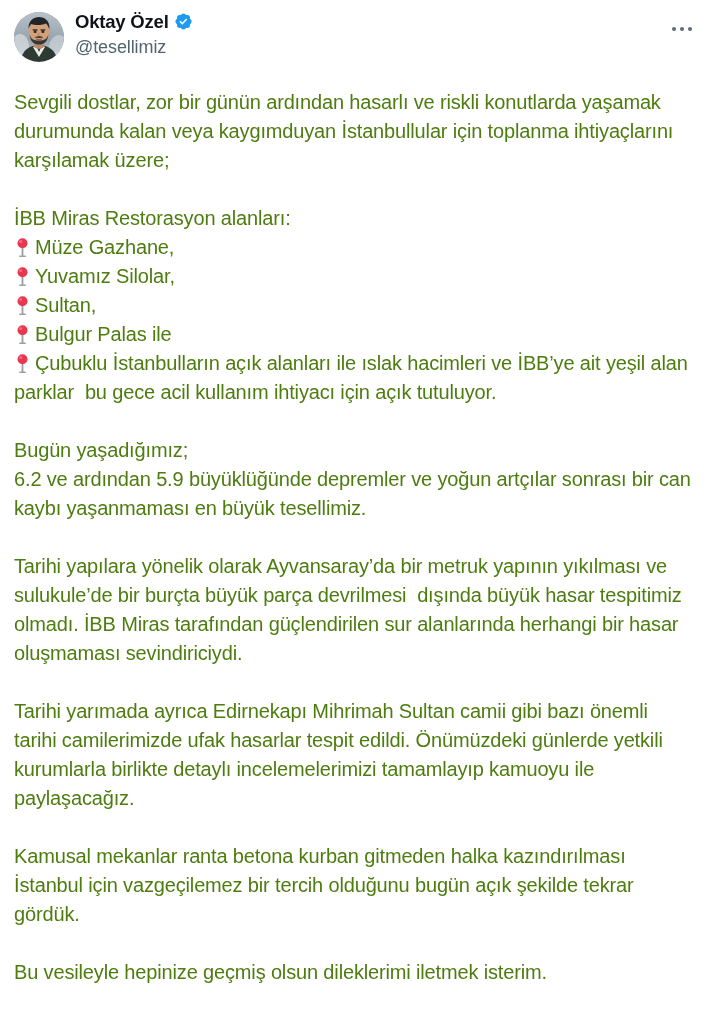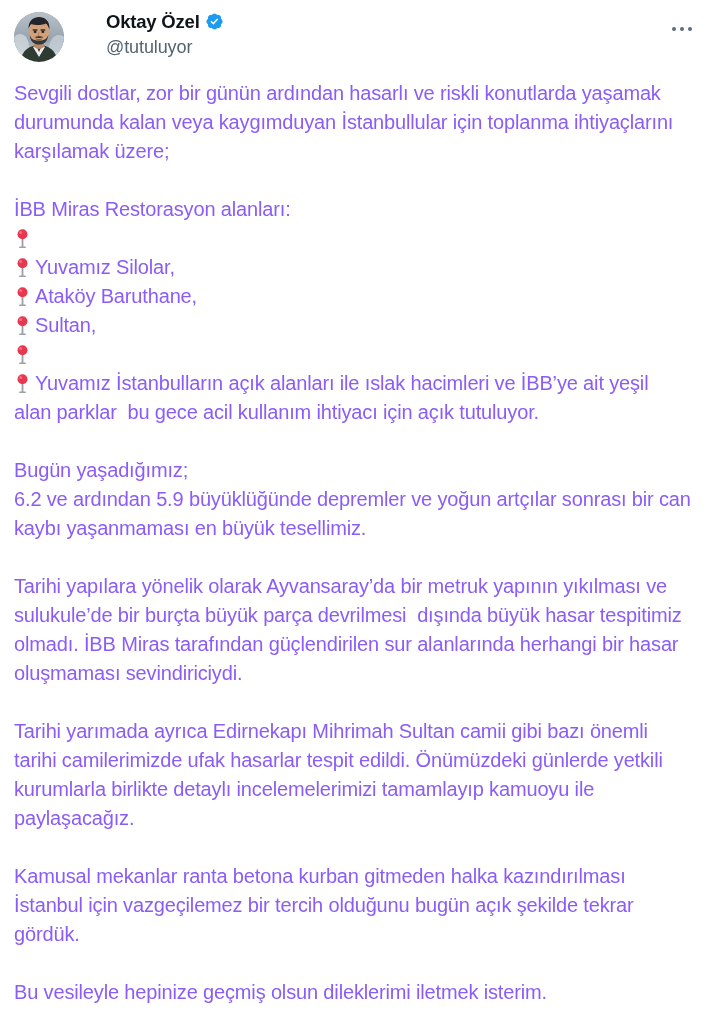--- a/index.html
+++ b/index.html
@@ -22,21 +22,20 @@
     padding: 10px 14px 0 14px;
     background: #ffffff;
   }
 
   
   .tweet-header {
     display: flex;
     align-items: flex-start;
     position: relative;
     height: 60px;
-    gap: 31px;
   }
 
   .avatar {
     width: 50px;
     height: 50px;
     border-radius: 50%;
     flex: 0 0 50px;
     overflow: hidden;
     position: relative;
     background: #8e9ba6;
@@ -99,24 +98,24 @@
   .more-menu .dot {
     width: 4px;
     height: 4px;
     border-radius: 50%;
     background: #5b6b7c;
     display: block;
   }
 
   
   .tweet-body {
-    margin-top: 9px;
+    margin-top: 18px;
     font-size: 20px;
     line-height: 29px;
-    color: #8b5cf6;
+    color: #4d7c0f;
     letter-spacing: -0.15px;
     white-space: pre-wrap;
     word-wrap: break-word;
     padding-right: 10px;
   }
 
   .para { margin: 0; }
   .blank-line { height: 29px; }
 
   .pin-line {
@@ -188,56 +187,51 @@
 
     <div class="identity">
       <div class="name-row">
         <span class="display-name">Oktay Özel</span>
         <span class="verified-badge">
           <svg viewBox="0 0 22 22" xmlns="http://www.w3.org/2000/svg" aria-hidden="true">
             <path fill="#1d9bf0" d="M20.396 11c-.018-.646-.215-1.275-.57-1.816-.354-.54-.852-.972-1.438-1.246.223-.607.27-1.264.14-1.897-.131-.634-.437-1.218-.882-1.687-.47-.445-1.053-.75-1.687-.882-.633-.13-1.29-.083-1.897.14-.273-.587-.704-1.086-1.245-1.44S11.647 1.62 11 1.604c-.646.017-1.273.213-1.813.568s-.969.854-1.24 1.44c-.608-.223-1.267-.272-1.902-.14-.635.13-1.22.436-1.69.882-.445.47-.749 1.055-.878 1.688-.13.633-.08 1.29.144 1.896-.587.274-1.087.705-1.443 1.245-.356.54-.555 1.17-.574 1.817.02.647.218 1.276.574 1.817.356.54.856.972 1.443 1.245-.224.606-.274 1.263-.144 1.896.13.634.433 1.218.877 1.688.47.443 1.054.747 1.687.878.633.13 1.29.08 1.897-.143.274.587.705 1.087 1.245 1.443s1.17.555 1.817.574c.647-.019 1.276-.218 1.817-.574s.972-.856 1.245-1.443c.604.239 1.266.296 1.903.164.636-.132 1.22-.447 1.68-.907.46-.46.776-1.044.908-1.681s.075-1.299-.165-1.903c.586-.274 1.084-.705 1.438-1.245.354-.54.551-1.17.569-1.816zM9.662 14.85l-3.429-3.428 1.293-1.302 2.072 2.072 4.4-4.794 1.347 1.246z"></path>
           </svg>
         </span>
       </div>
-      <div class="handle">@tutuluyor</div>
+      <div class="handle">@tesellimiz</div>
     </div>
 
     <div class="more-menu">
       <span class="dot"></span>
       <span class="dot"></span>
       <span class="dot"></span>
     </div>
   </div>
 
   <div class="tweet-body" id="tweet-body"><div class="para">Sevgili dostlar, zor bir günün ardından hasarlı ve riskli konutlarda yaşamak durumunda kalan veya kaygımduyan İstanbullular için toplanma ihtiyaçlarını karşılamak üzere;</div><div class="blank-line"></div><div class="para">İBB Miras Restorasyon alanları:</div><div class="para pin-line"><span class="pin-icon"><svg viewBox="0 0 17 22" xmlns="http://www.w3.org/2000/svg" aria-hidden="true">
             <rect x="7.6" y="7" width="1.8" height="11" fill="#9aa0a6"></rect>
             <rect x="5.2" y="17.4" width="6.6" height="1.7" rx="0.5" fill="#9aa0a6"></rect>
             <circle cx="8.5" cy="5.2" r="5" fill="#e8384f"></circle>
             <circle cx="6.7" cy="3.4" r="1.5" fill="#f4798a" opacity="0.85"></circle>
-          </svg></span></div><div class="para pin-line"><span class="pin-icon"><svg viewBox="0 0 17 22" xmlns="http://www.w3.org/2000/svg" aria-hidden="true">
+          </svg></span><span>Müze Gazhane,</span></div><div class="para pin-line"><span class="pin-icon"><svg viewBox="0 0 17 22" xmlns="http://www.w3.org/2000/svg" aria-hidden="true">
             <rect x="7.6" y="7" width="1.8" height="11" fill="#9aa0a6"></rect>
             <rect x="5.2" y="17.4" width="6.6" height="1.7" rx="0.5" fill="#9aa0a6"></rect>
             <circle cx="8.5" cy="5.2" r="5" fill="#e8384f"></circle>
             <circle cx="6.7" cy="3.4" r="1.5" fill="#f4798a" opacity="0.85"></circle>
           </svg></span><span>Yuvamız Silolar,</span></div><div class="para pin-line"><span class="pin-icon"><svg viewBox="0 0 17 22" xmlns="http://www.w3.org/2000/svg" aria-hidden="true">
             <rect x="7.6" y="7" width="1.8" height="11" fill="#9aa0a6"></rect>
             <rect x="5.2" y="17.4" width="6.6" height="1.7" rx="0.5" fill="#9aa0a6"></rect>
             <circle cx="8.5" cy="5.2" r="5" fill="#e8384f"></circle>
             <circle cx="6.7" cy="3.4" r="1.5" fill="#f4798a" opacity="0.85"></circle>
-          </svg></span><span>Ataköy Baruthane,</span></div><div class="para pin-line"><span class="pin-icon"><svg viewBox="0 0 17 22" xmlns="http://www.w3.org/2000/svg" aria-hidden="true">
-            <rect x="7.6" y="7" width="1.8" height="11" fill="#9aa0a6"></rect>
-            <rect x="5.2" y="17.4" width="6.6" height="1.7" rx="0.5" fill="#9aa0a6"></rect>
-            <circle cx="8.5" cy="5.2" r="5" fill="#e8384f"></circle>
-            <circle cx="6.7" cy="3.4" r="1.5" fill="#f4798a" opacity="0.85"></circle>
           </svg></span><span>Sultan,</span></div><div class="para pin-line"><span class="pin-icon"><svg viewBox="0 0 17 22" xmlns="http://www.w3.org/2000/svg" aria-hidden="true">
             <rect x="7.6" y="7" width="1.8" height="11" fill="#9aa0a6"></rect>
             <rect x="5.2" y="17.4" width="6.6" height="1.7" rx="0.5" fill="#9aa0a6"></rect>
             <circle cx="8.5" cy="5.2" r="5" fill="#e8384f"></circle>
             <circle cx="6.7" cy="3.4" r="1.5" fill="#f4798a" opacity="0.85"></circle>
-          </svg></span></div><div class="para pin-line"><span class="pin-icon"><svg viewBox="0 0 17 22" xmlns="http://www.w3.org/2000/svg" aria-hidden="true">
-            <rect x="7.6" y="7" width="1.8" height="11" fill="#9aa0a6"></rect>
-            <rect x="5.2" y="17.4" width="6.6" height="1.7" rx="0.5" fill="#9aa0a6"></rect>
-            <circle cx="8.5" cy="5.2" r="5" fill="#e8384f"></circle>
-            <circle cx="6.7" cy="3.4" r="1.5" fill="#f4798a" opacity="0.85"></circle>
-          </svg></span><span>Yuvamız İstanbulların açık alanları ile ıslak hacimleri ve İBB’ye ait yeşil alan parklar  bu gece acil kullanım ihtiyacı için açık tutuluyor.</span></div><div class="blank-line"></div><div class="para">Bugün yaşadığımız;
+          </svg></span><span>Bulgur Palas ile</span></div><div class="para pin-line"><span class="pin-icon"><svg viewBox="0 0 17 22" xmlns="http://www.w3.org/2000/svg" aria-hidden="true">
+            <rect x="7.6" y="7" width="1.8" height="11" fill="#9aa0a6"></rect>
+            <rect x="5.2" y="17.4" width="6.6" height="1.7" rx="0.5" fill="#9aa0a6"></rect>
+            <circle cx="8.5" cy="5.2" r="5" fill="#e8384f"></circle>
+            <circle cx="6.7" cy="3.4" r="1.5" fill="#f4798a" opacity="0.85"></circle>
+          </svg></span><span>Çubuklu İstanbulların açık alanları ile ıslak hacimleri ve İBB’ye ait yeşil alan parklar  bu gece acil kullanım ihtiyacı için açık tutuluyor.</span></div><div class="blank-line"></div><div class="para">Bugün yaşadığımız;
 6.2 ve ardından 5.9 büyüklüğünde depremler ve yoğun artçılar sonrası bir can kaybı yaşanmaması en büyük tesellimiz.</div><div class="blank-line"></div><div class="para">Tarihi yapılara yönelik olarak Ayvansaray’da bir metruk yapının yıkılması ve sulukule’de bir burçta büyük parça devrilmesi  dışında büyük hasar tespitimiz olmadı. İBB Miras tarafından güçlendirilen sur alanlarında herhangi bir hasar oluşmaması sevindiriciydi.</div><div class="blank-line"></div><div class="para">Tarihi yarımada ayrıca Edirnekapı Mihrimah Sultan camii gibi bazı önemli tarihi camilerimizde ufak hasarlar tespit edildi. Önümüzdeki günlerde yetkili kurumlarla birlikte detaylı incelemelerimizi tamamlayıp kamuoyu ile paylaşacağız.</div><div class="blank-line"></div><div class="para">Kamusal mekanlar ranta betona kurban gitmeden halka kazındırılması İstanbul için vazgeçilemez bir tercih olduğunu bugün açık şekilde tekrar gördük.</div><div class="blank-line"></div><div class="para">Bu vesileyle hepinize geçmiş olsun dileklerimi iletmek isterim.</div></div>
 
 </div>
 
 </body></html>

